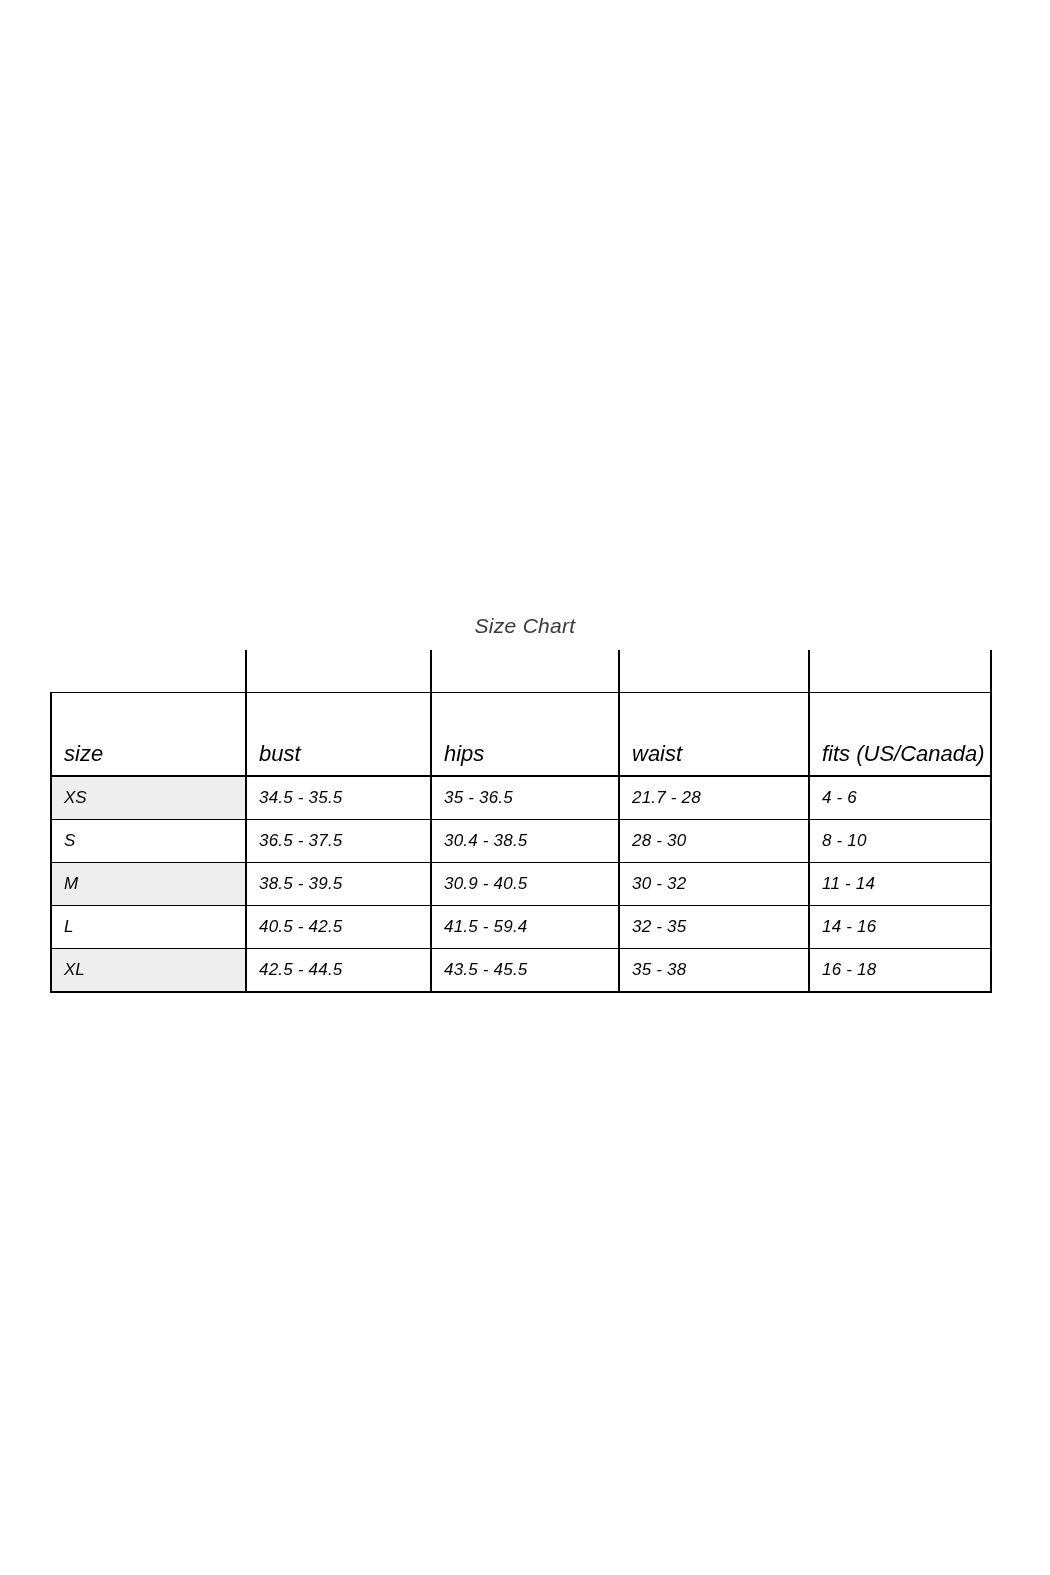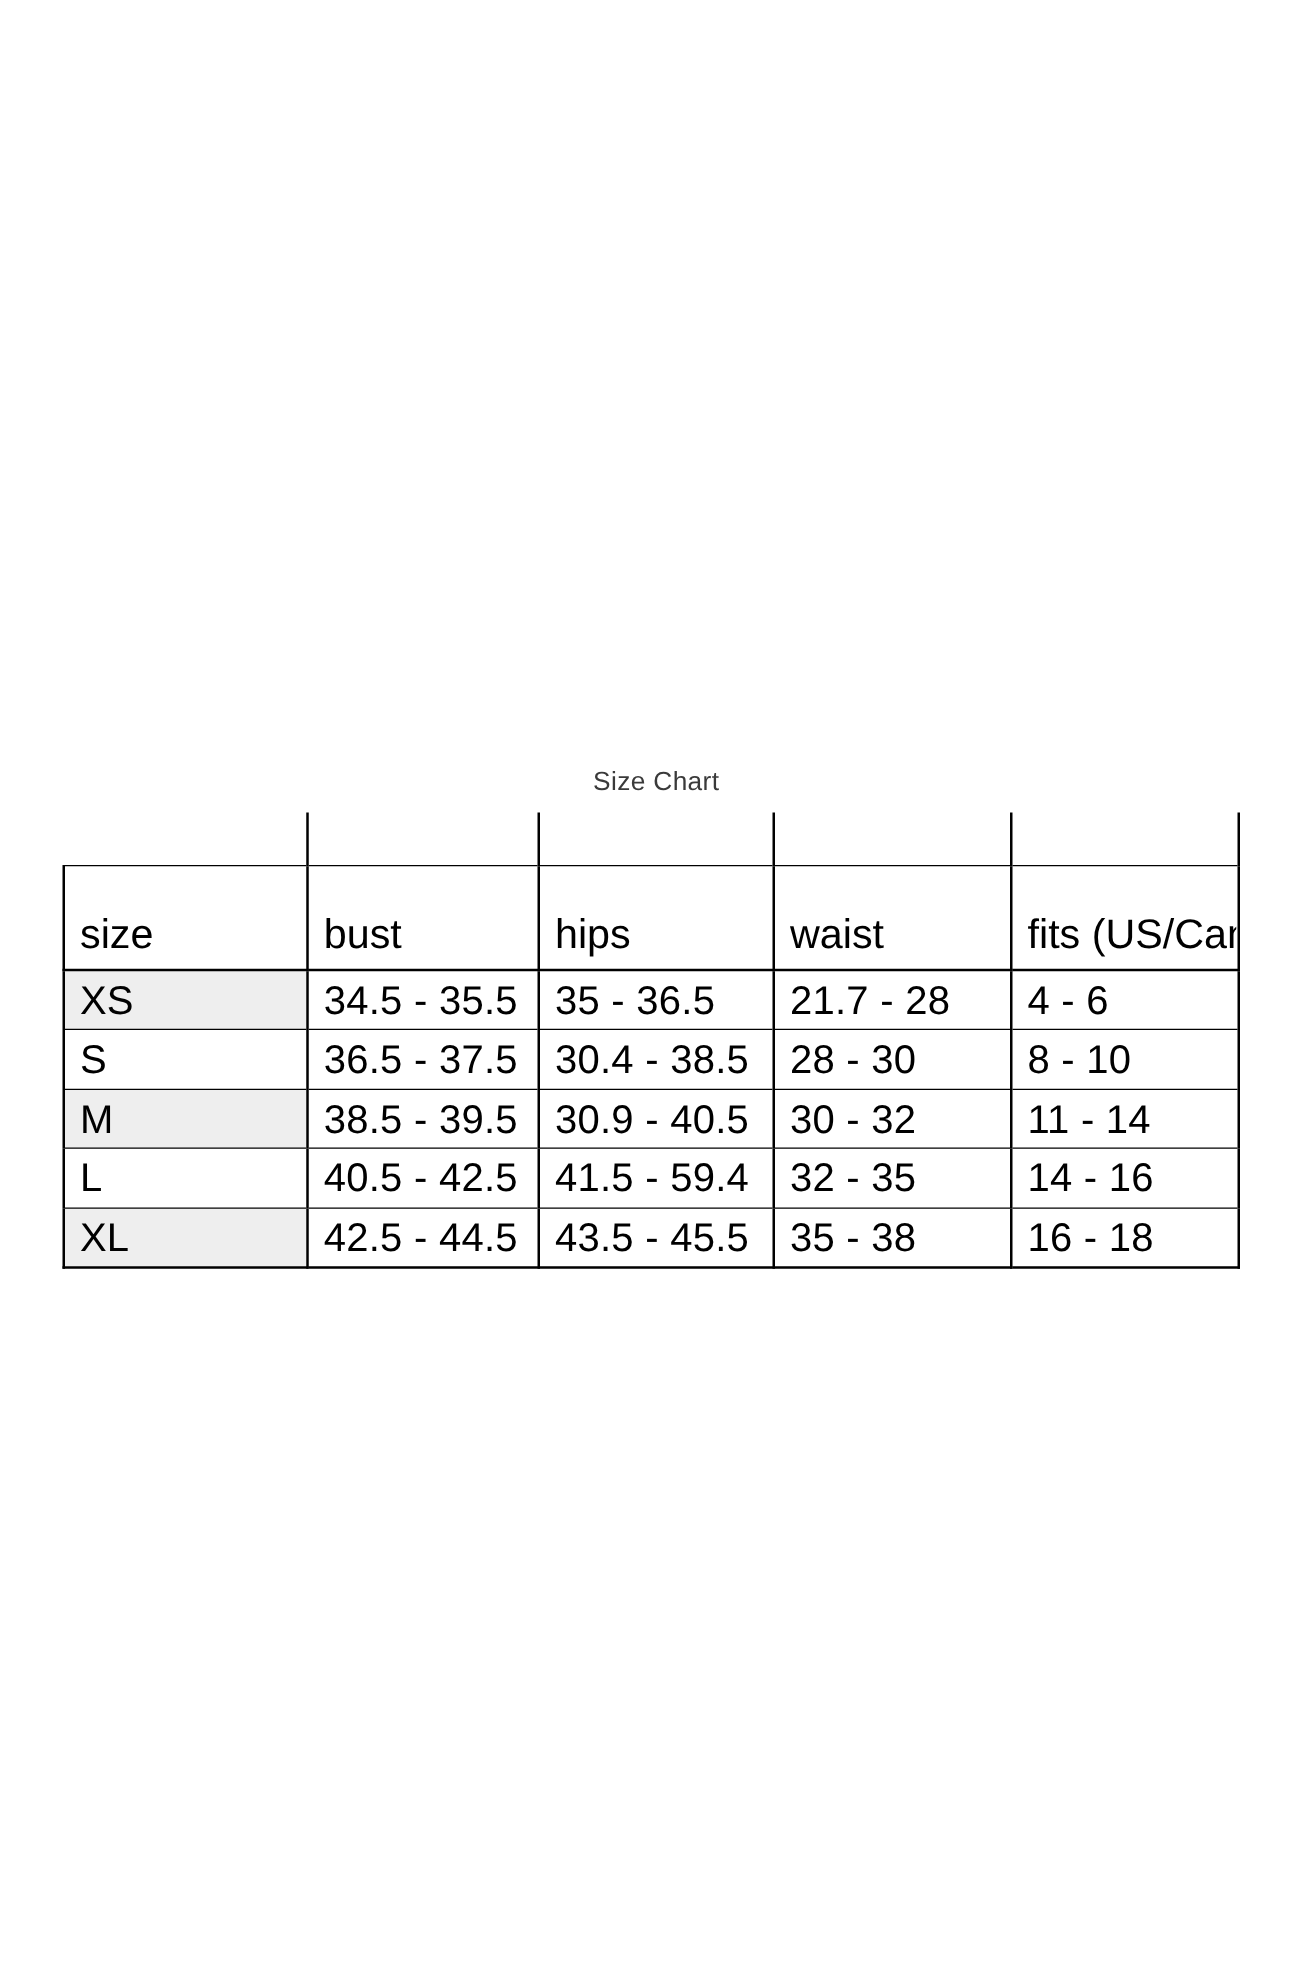--- a/index.html
+++ b/index.html
@@ -15,20 +15,21 @@
     color: #000000;
     overflow: hidden;
   }
 
   .page {
     position: absolute;
     left: 0;
     top: 0;
     width: 1050px;
     height: 1575px;
+    font-style: italic;
   }
 
   .chart-title {
     position: absolute;
     left: 0;
     top: 614px;
     width: 1050px;
     text-align: center;
     font-size: 21px;
     color: #3a3a3a;
@@ -63,36 +64,36 @@
     padding: 0;
   }
   tr.spacer-row td:last-child {
     border-right: none;
   }
 
   table.size-chart td {
     border-right: 2px solid #000000;
     border-bottom: 1.5px solid #000000;
     padding: 4px 12px;
-    font-size: 32px;
+    font-size: 17px;
     line-height: 1.2;
     vertical-align: middle;
     height: 34px;
     white-space: nowrap;
     overflow: hidden;
   }
   table.size-chart tr td:last-child {
     border-right: 2px solid #000000;
   }
   table.size-chart tr.header-row td {
     border-bottom: 2px solid #000000;
     height: 70px;
     vertical-align: bottom;
     padding-bottom: 8px;
-    font-size: 33px;
+    font-size: 22px;
     border-radius: 12px;
   }
   table.size-chart tr:last-child td {
     border-bottom: 2px solid #000000;
   }
 
   .outer-left {
     border-left: 2px solid #000000 !important;
   }
 

